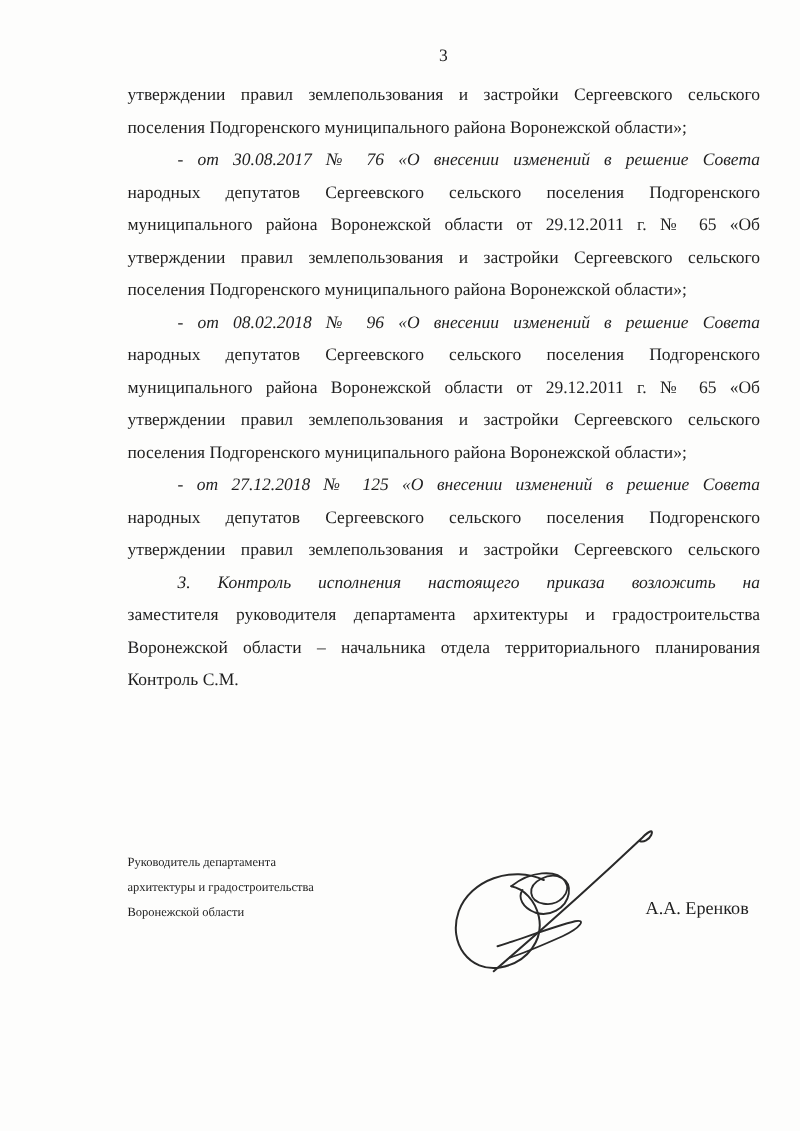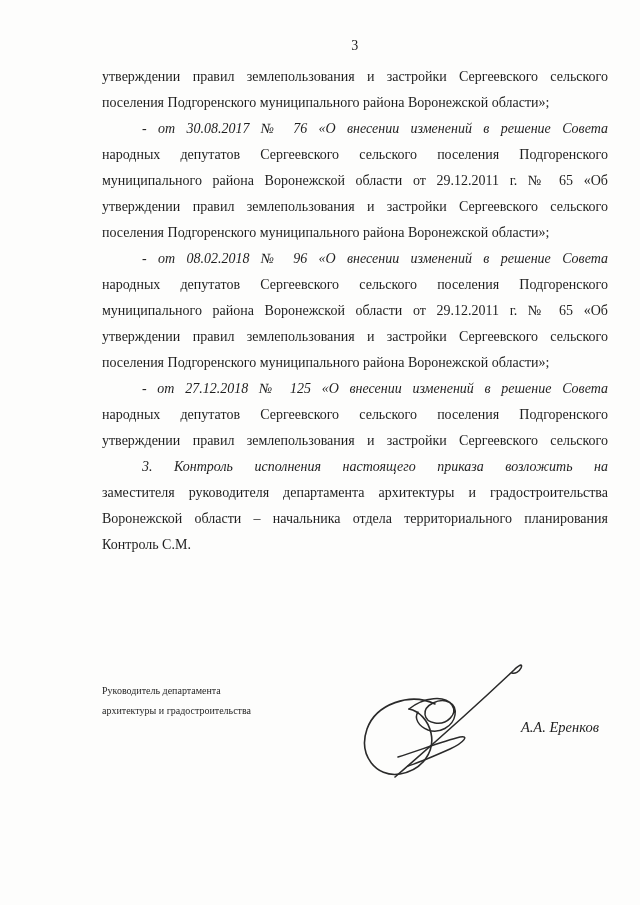--- a/index.html
+++ b/index.html
@@ -65,21 +65,20 @@
     left: 338px;
     width: 220px;
     height: 140px;
   }
   .signer-name {
     position: absolute;
     top: 719px;
     right: 41px;
     font-size: 14.5px;
     text-align: left;
-    font-style: italic;
   }
 </style>
 </head>
 <body>
 
 <div class="page">
 
   <div class="page-number">3</div>
 
   <div class="doc-body">
@@ -116,20 +115,21 @@
       <span class="line">заместителя руководителя департамента архитектуры и градостроительства</span>
       <span class="line">Воронежской области – начальника отдела территориального планирования</span>
       <span class="line end">Контроль С.М.</span>
     </p>
 
   </div>
 
   <div class="signature-block">
     <span class="signer-title-line">Руководитель департамента</span>
     <span class="signer-title-line">архитектуры и градостроительства</span>
+    <span class="signer-title-line">Воронежской области</span>
   </div>
 
   <svg class="signature-scribble" viewBox="0 0 220 140" fill="none" xmlns="http://www.w3.org/2000/svg">
 
     <path d="M97 52 C 72 40, 38 52, 29 77 C 20 103, 38 126, 62 122 C 85 118, 97 99, 93 81 C 90 68, 81 59, 71 57" stroke="#2a2a2a" stroke-width="1.6" stroke-linecap="round"></path>
 
     <path d="M71 57 C 86 45, 107 43, 114 53 C 120 62, 109 73, 97 71 C 85 69, 83 57, 95 51 C 107 45, 119 51, 117 63 C 115 75, 101 82, 90 78 C 80 74, 76 66, 80 60" stroke="#2a2a2a" stroke-width="1.5" stroke-linecap="round"></path>
 
     <path d="M60 105 C 82 98, 106 89, 122 85 C 131 83, 127 90, 112 97 C 94 105, 80 111, 70 114" stroke="#2a2a2a" stroke-width="1.5" stroke-linecap="round"></path>
 

